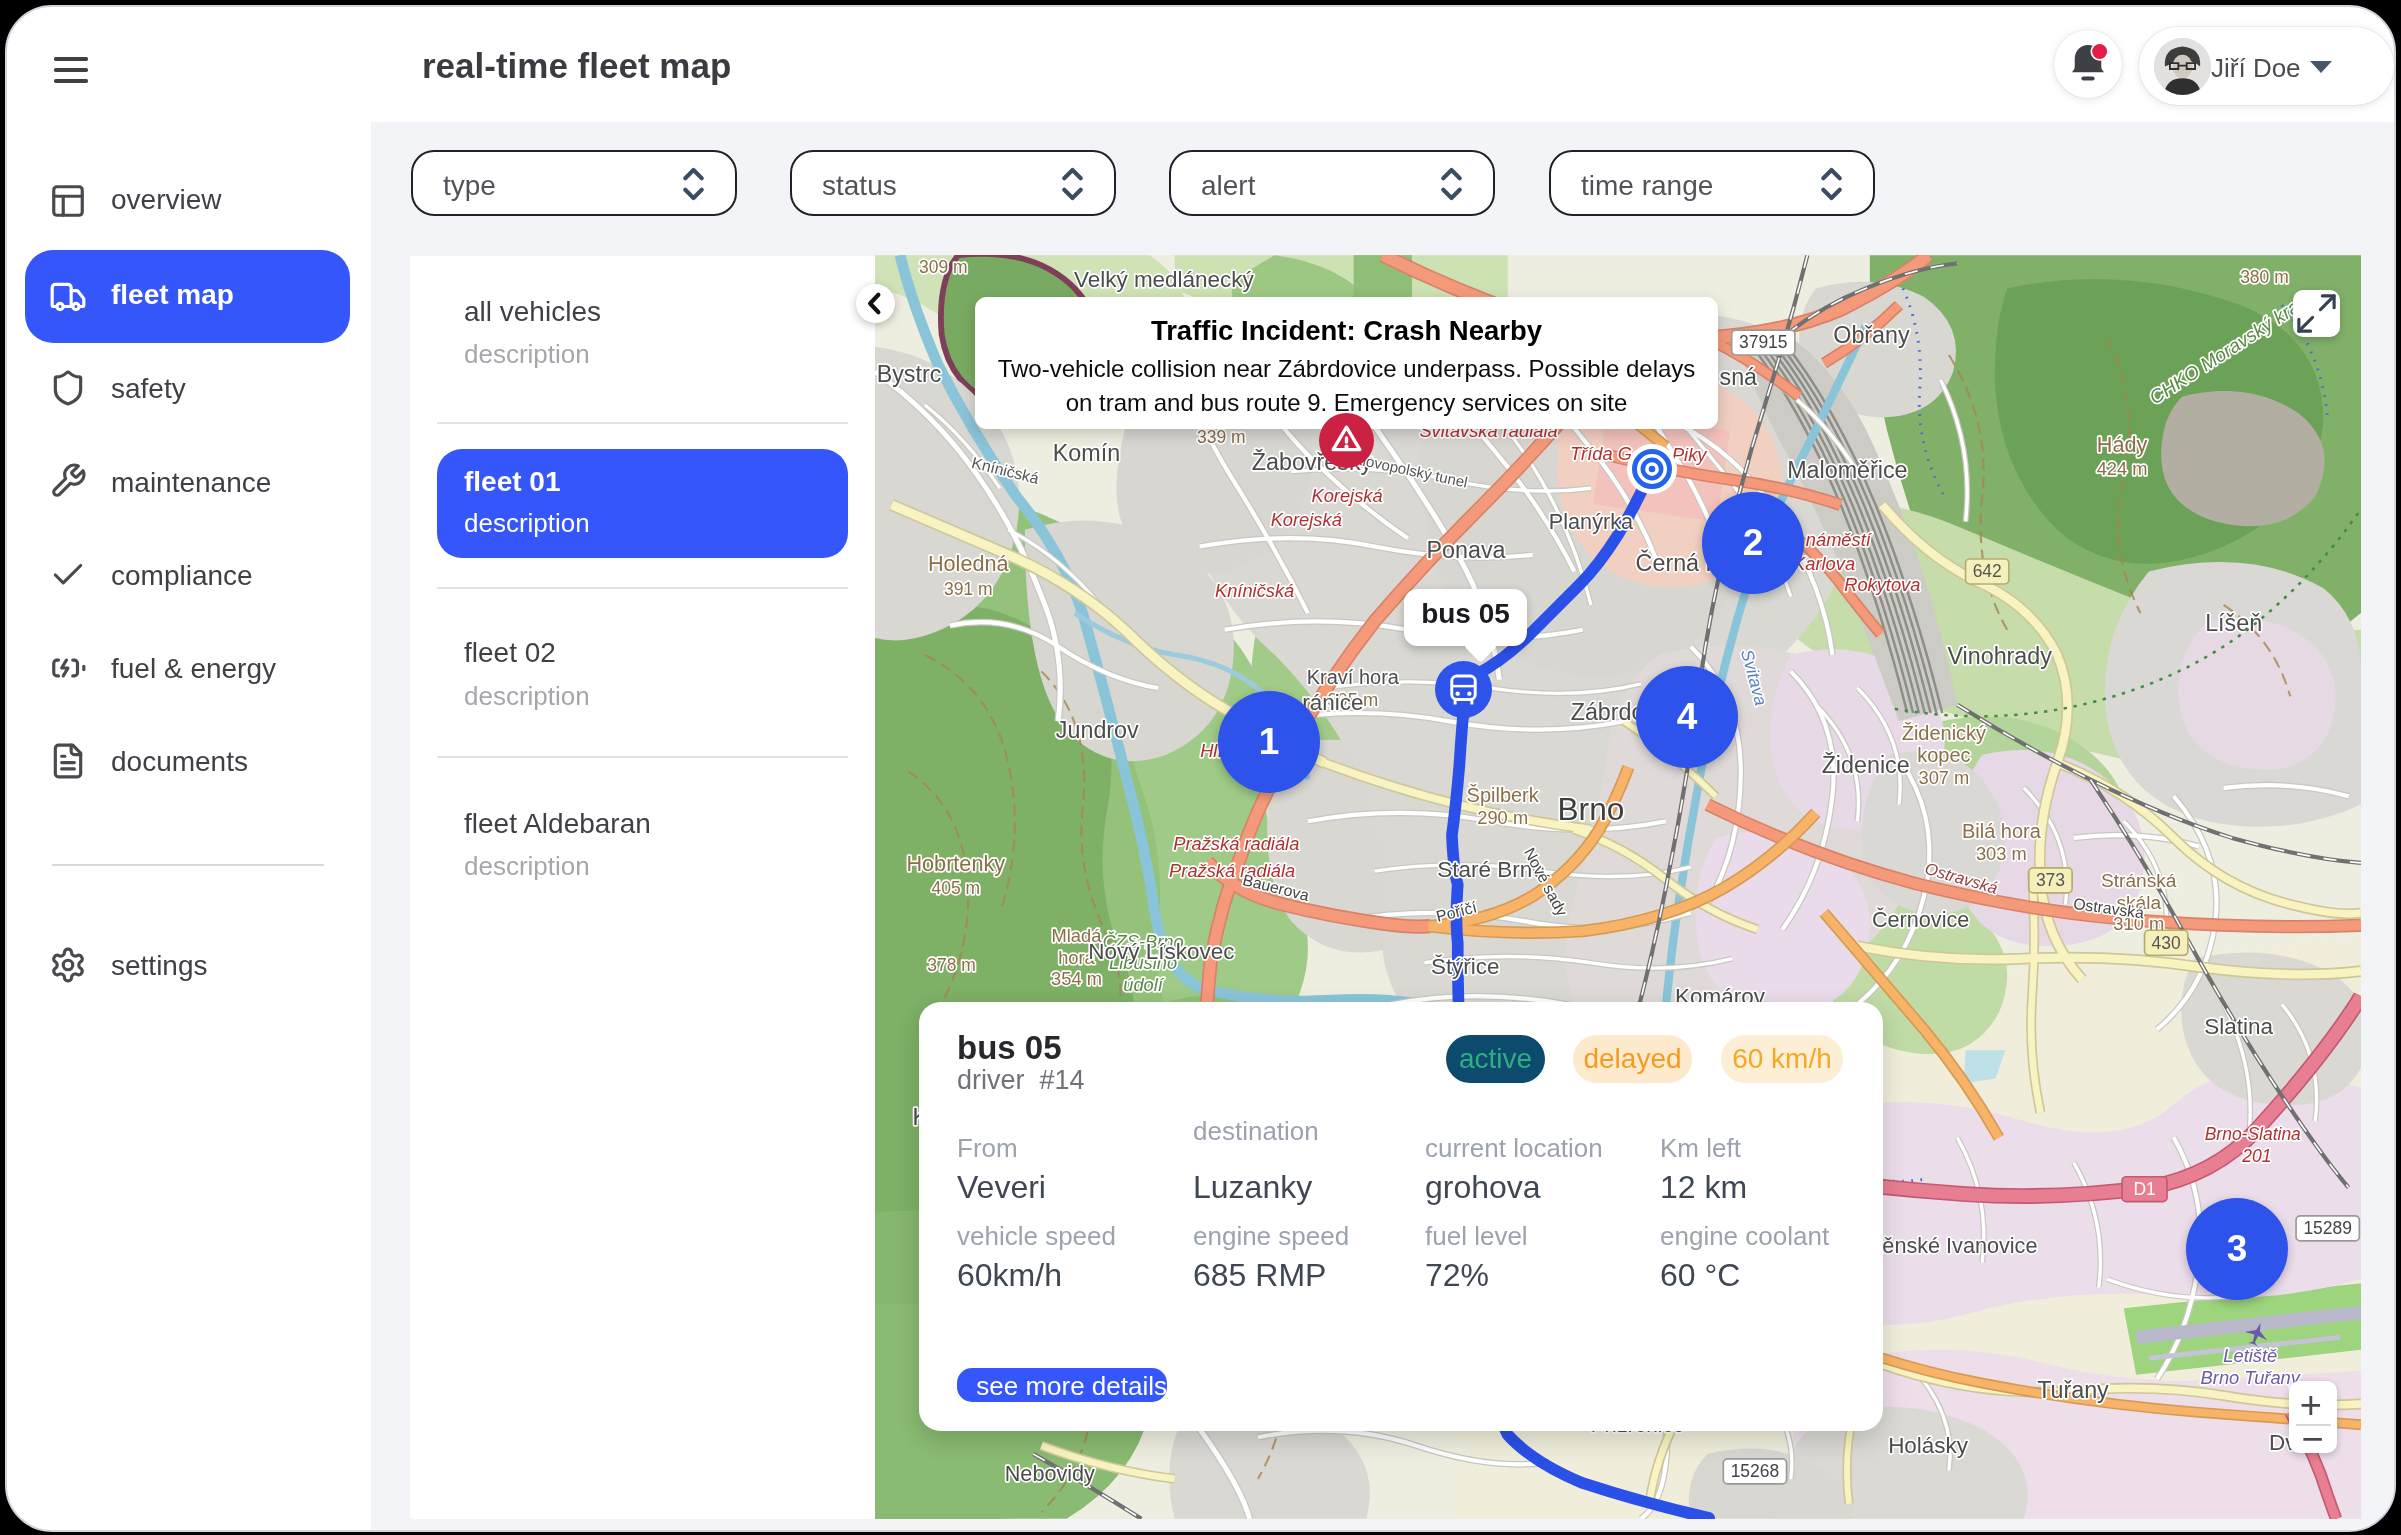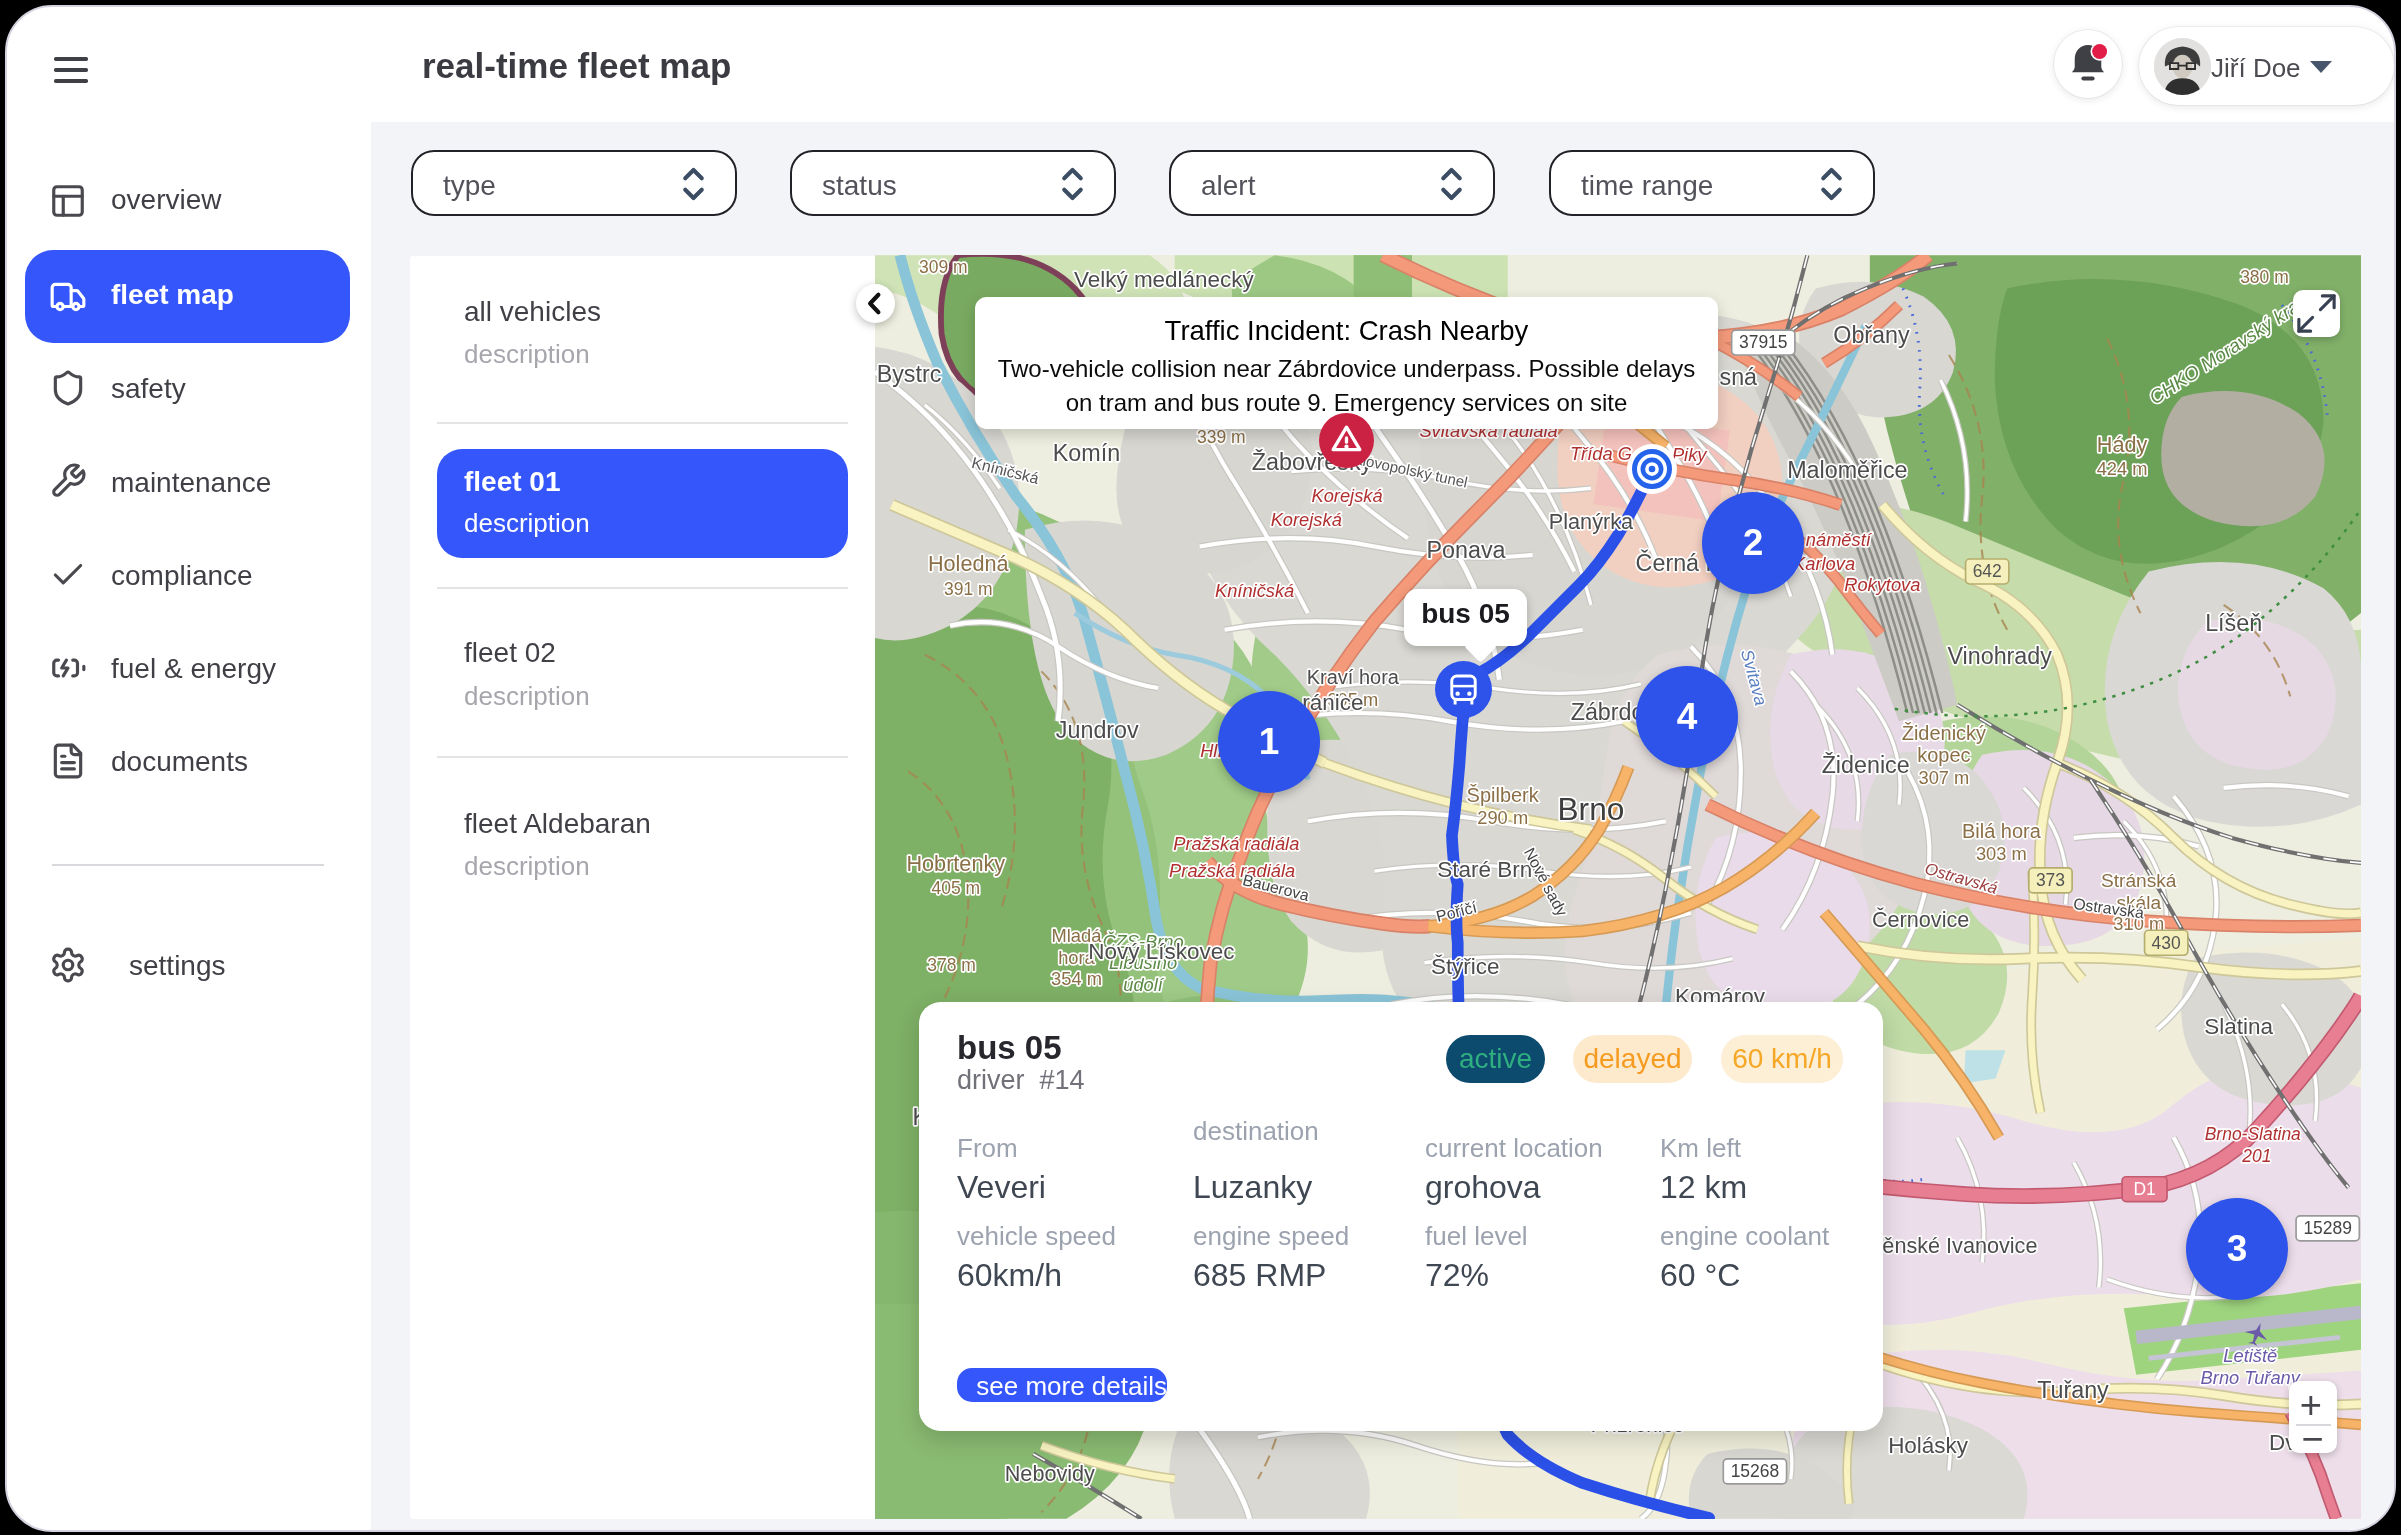--- a/index.html
+++ b/index.html
@@ -32,21 +32,21 @@
   .ltitle { position:absolute; left:462px; font-size:28px; color:#3f3f46; }
   .ldesc { position:absolute; left:462px; font-size:26px; color:#a6a6ad; }
   .ldiv { position:absolute; left:435px; width:411px; height:1.7px; background:#e4e4e7; }
   .ftile { position:absolute; left:435px; top:447px; width:411px; height:109px; border-radius:25px; background:#3556fa; }
   
   .map { position:absolute; left:873px; top:253px; width:1486px; height:1264px; overflow:hidden; background:#eeeadb; }
   
   .nmark { position:absolute; width:102px; height:102px; border-radius:50%; background:#2d53ea; color:#fff; font-size:37px; font-weight:bold; display:flex; align-items:center; justify-content:center; box-shadow:0 3.3px 10px rgba(0,0,0,0.25); }
   
   .incident { position:absolute; left:973px; top:295px; width:743px; height:132px; background:#fff; border-radius:11.7px; box-shadow:0 5px 15px rgba(0,0,0,0.18); text-align:center; }
-  .incident .t { margin-top:18.3px; font-size:27.5px; font-weight:normal; color:#000; }
+  .incident .t { margin-top:18.3px; font-size:27.5px; font-weight:bold; color:#000; }
   .incident .b { font-size:24px; color:#0c0c0c; line-height:34px; margin-top:5px; }
   
   .btip { position:absolute; left:1402px; top:587px; width:123px; height:57px; background:#fff; border-radius:13.3px; box-shadow:0 3.3px 10px rgba(0,0,0,0.22); text-align:center; }
   .btip:after { content:""; position:absolute; left:65px; bottom:-11.7px; width:23px; height:23px; background:#fff; transform:rotate(45deg); border-radius:3.3px; }
   .btip .t { font-size:28px; font-weight:bold; color:#1b1b1f; margin-top:9.2px; }
   
   .card { position:absolute; left:917px; top:1000px; width:964px; height:429px; background:#fff; border-radius:21.6px; box-shadow:0 8.3px 25px rgba(0,0,0,0.16); }
   .card .h1 { position:absolute; left:38px; top:27px; font-size:33px; font-weight:bold; color:#27272d; }
   .card .h2 { position:absolute; left:38px; top:63px; font-size:27px; color:#71717a; }
   .badge { position:absolute; top:33px; height:48px; border-radius:24px; font-size:28px; text-align:center; }
@@ -139,21 +139,21 @@
         <path d="M10 9H8"></path>
       </svg>
   <div class="mitem" style="top:744px;left:109px">documents</div>
 
   <div class="sdiv"></div>
 
   <svg class="micon" style="top:944px" viewBox="0 0 24 24" fill="none" stroke="#49494f" stroke-width="2" stroke-linecap="round" stroke-linejoin="round">
         <path d="M12.22 2h-.44a2 2 0 0 0-2 2v.18a2 2 0 0 1-1 1.73l-.43.25a2 2 0 0 1-2 0l-.15-.08a2 2 0 0 0-2.73.73l-.22.38a2 2 0 0 0 .73 2.73l.15.1a2 2 0 0 1 1 1.72v.51a2 2 0 0 1-1 1.74l-.15.09a2 2 0 0 0-.73 2.73l.22.38a2 2 0 0 0 2.73.73l.15-.08a2 2 0 0 1 2 0l.43.25a2 2 0 0 1 1 1.73V20a2 2 0 0 0 2 2h.44a2 2 0 0 0 2-2v-.18a2 2 0 0 1 1-1.73l.43-.25a2 2 0 0 1 2 0l.15.08a2 2 0 0 0 2.73-.73l.22-.39a2 2 0 0 0-.73-2.73l-.15-.08a2 2 0 0 1-1-1.74v-.5a2 2 0 0 1 1-1.74l.15-.09a2 2 0 0 0 .73-2.73l-.22-.38a2 2 0 0 0-2.73-.73l-.15.08a2 2 0 0 1-2 0l-.43-.25a2 2 0 0 1-1-1.73V4a2 2 0 0 0-2-2z"></path>
         <circle cx="12" cy="12" r="3"></circle>
       </svg>
-  <div class="mitem" style="top:948px;left:127px">settings</div>
+  <div class="mitem" style="top:948px;left:109px">settings</div>
 
   <div class="sel" style="left:409px">
         <span>type</span>
     <svg class="chev" viewBox="0 0 40 46" fill="none" stroke="#3c4d63" stroke-width="5" stroke-linecap="round" stroke-linejoin="round">
           <path d="M10 16 L20 6 L30 16"></path>
           <path d="M10 30 L20 40 L30 30"></path>
         </svg>
       </div>
   <div class="sel" style="left:788px">
         <span>status</span>

